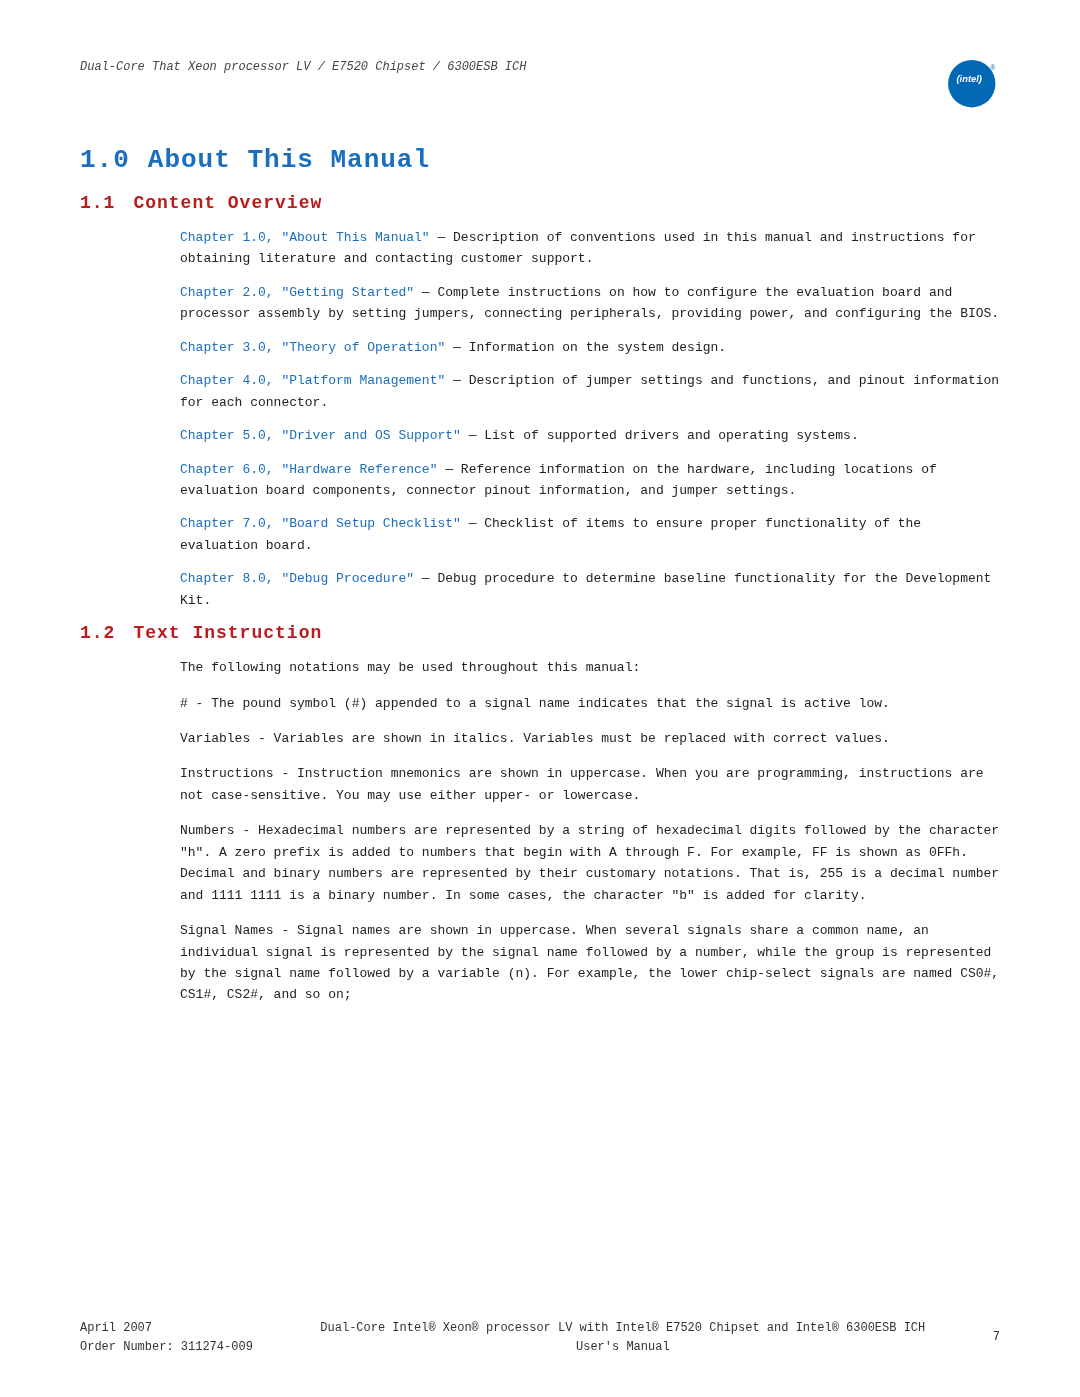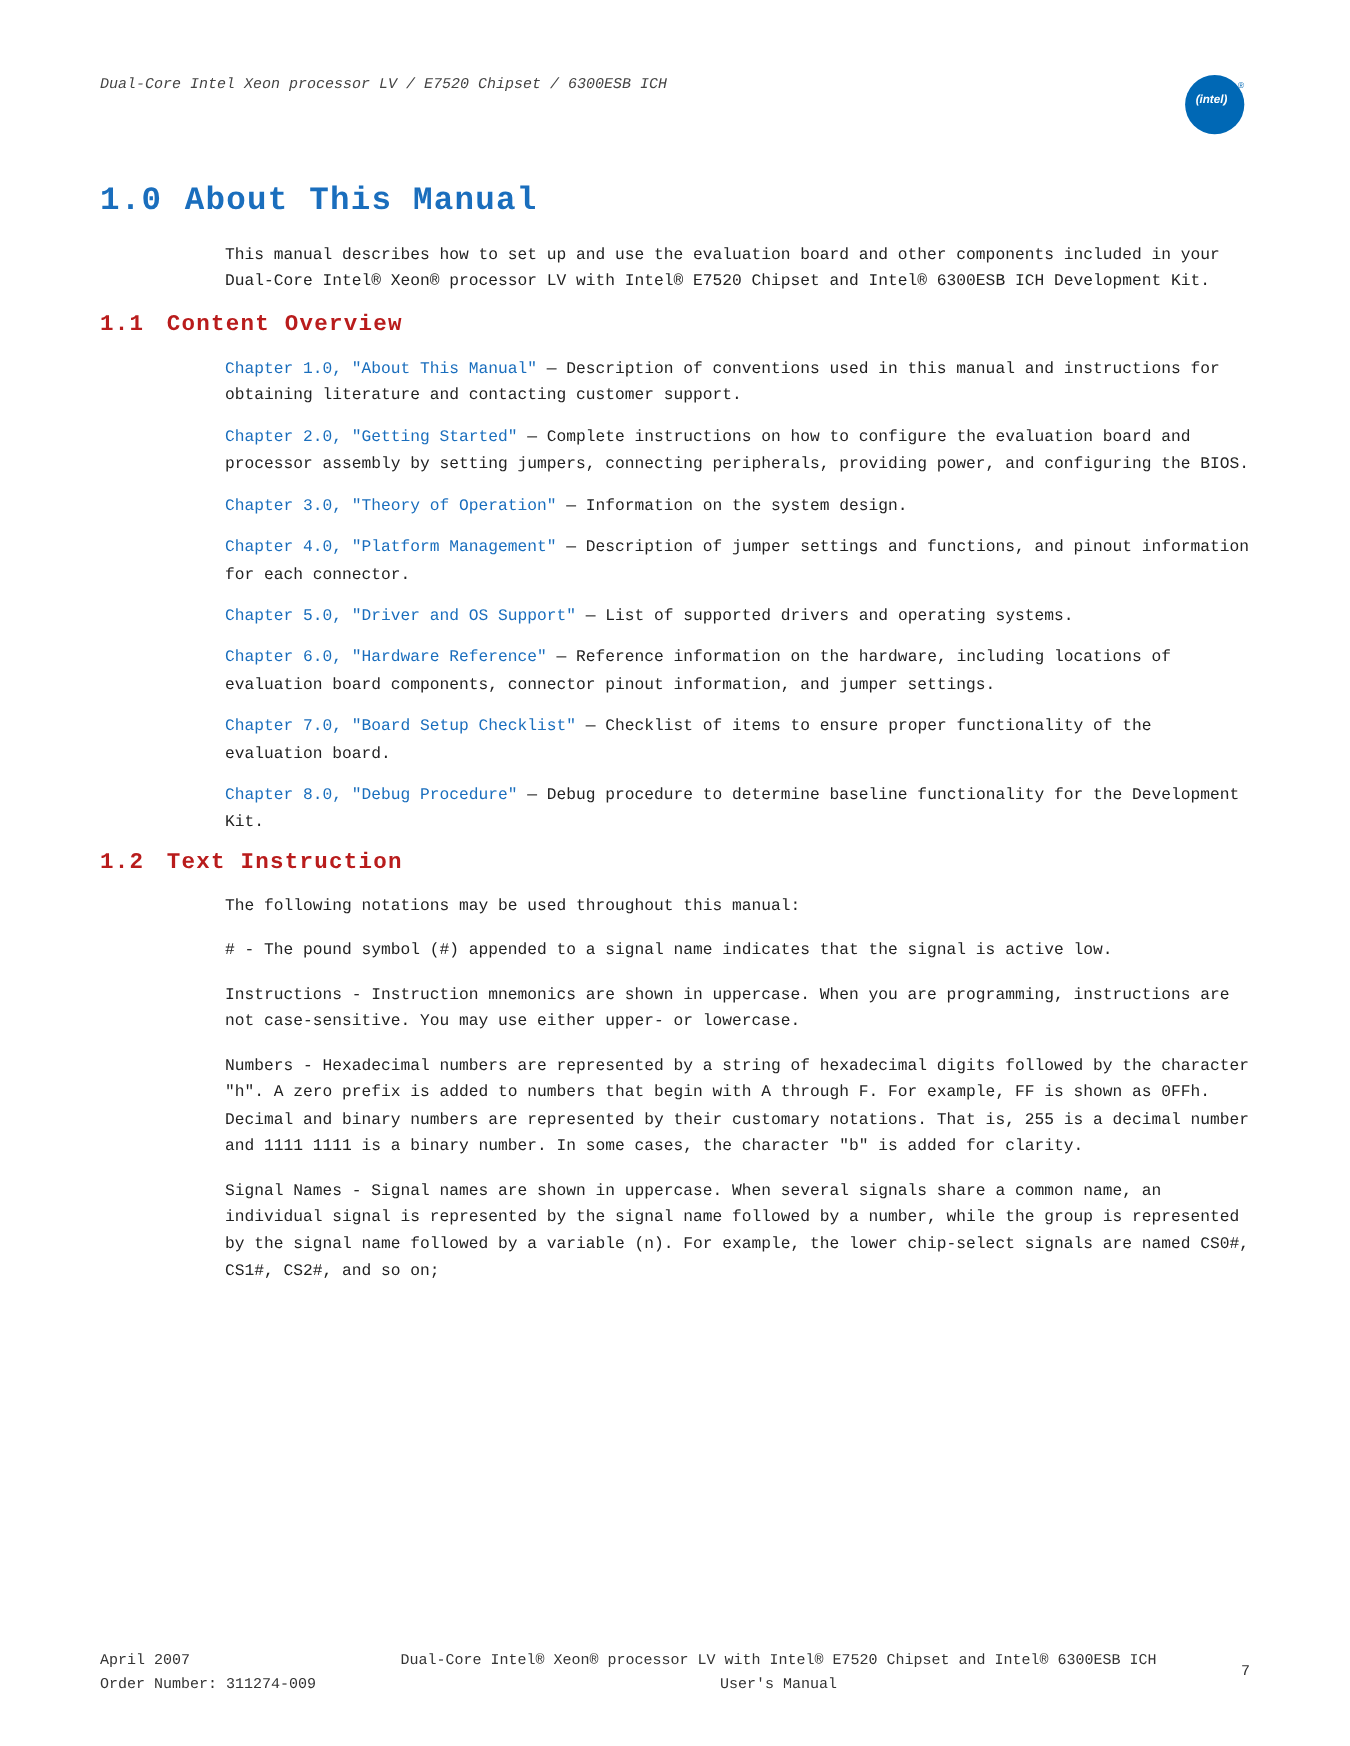--- a/index.html
+++ b/index.html
@@ -95,40 +95,39 @@
     .footer-center { text-align: center; font-size: 12px; line-height: 1.6; }
     .footer-right { text-align: right; line-height: 1.6; }
     .main-content { margin-top: 10px; }
   </style>
 </head>
 <body>
 
 <div class="page">
 
   <div class="header-bar">
-    <div class="header-title">Dual-Core Intel Xeon processor LV / E7520 Chipset / 6300ESB ICH</div>
+    <div class="header-title">Dual-Core That Xeon processor LV / E7520 Chipset / 6300ESB ICH</div>
 
     <svg class="intel-logo" viewBox="0 0 80 65" xmlns="http://www.w3.org/2000/svg">
 
       <ellipse cx="48" cy="28" rx="28" ry="28" fill="#0068b5"></ellipse>
 
       <text x="30" y="26" font-family="Arial, sans-serif" font-size="11" font-style="italic" font-weight="bold" fill="white">(intel)</text>
 
       <text x="70" y="12" font-family="Arial, sans-serif" font-size="8" fill="#0068b5">®</text>
 
     </svg>
   </div>
 
   <div class="main-content">
 
     <div class="section-title">
       <span class="section-number">1.0</span><span>About This Manual</span>
     </div>
 
-    <div class="body-text">This manual describes how to set up and use the evaluation board and other components included in your Dual-Core Intel® Xeon® processor LV with Intel® E7520 Chipset and Intel® 6300ESB ICH Development Kit.</div>
 
     <div style="margin-top: 8px; margin-bottom: 10px; padding-left: 0;">
       <div class="subsection-title">
         <span class="subsection-number">1.1</span><span>Content Overview</span>
       </div>
 
       <div class="content-item">
         <a class="chapter-link" href="#">Chapter 1.0, "About This Manual"</a><span> — Description of conventions used in this manual and instructions for obtaining literature and contacting customer support.</span>
       </div>
       <div class="content-item">
@@ -155,20 +154,21 @@
     </div>
 
     <div style="margin-top: 8px;">
       <div class="subsection-title">
         <span class="subsection-number">1.2</span><span>Text Instruction</span>
       </div>
 
       <div class="body-text">The following notations may be used throughout this manual:</div>
 
       <div class="body-text"># - The pound symbol (#) appended to a signal name indicates that the signal is active low.</div>
+      <div class="body-text">Variables - Variables are shown in italics. Variables must be replaced with correct values.</div>
       <div class="body-text">Instructions - Instruction mnemonics are shown in uppercase. When you are programming, instructions are not case-sensitive. You may use either upper- or lowercase.</div>
       <div class="body-text">Numbers - Hexadecimal numbers are represented by a string of hexadecimal digits followed by the character "h". A zero prefix is added to numbers that begin with A through F. For example, FF is shown as 0FFh. Decimal and binary numbers are represented by their customary notations. That is, 255 is a decimal number and 1111 1111 is a binary number. In some cases, the character "b" is added for clarity.</div>
       <div class="body-text">Signal Names - Signal names are shown in uppercase. When several signals share a common name, an individual signal is represented by the signal name followed by a number, while the group is represented by the signal name followed by a variable (n). For example, the lower chip-select signals are named CS0#, CS1#, CS2#, and so on;</div>
     </div>
 
   </div>
 
   <div class="footer">
     <div class="footer-left">
       <div>April 2007</div>

